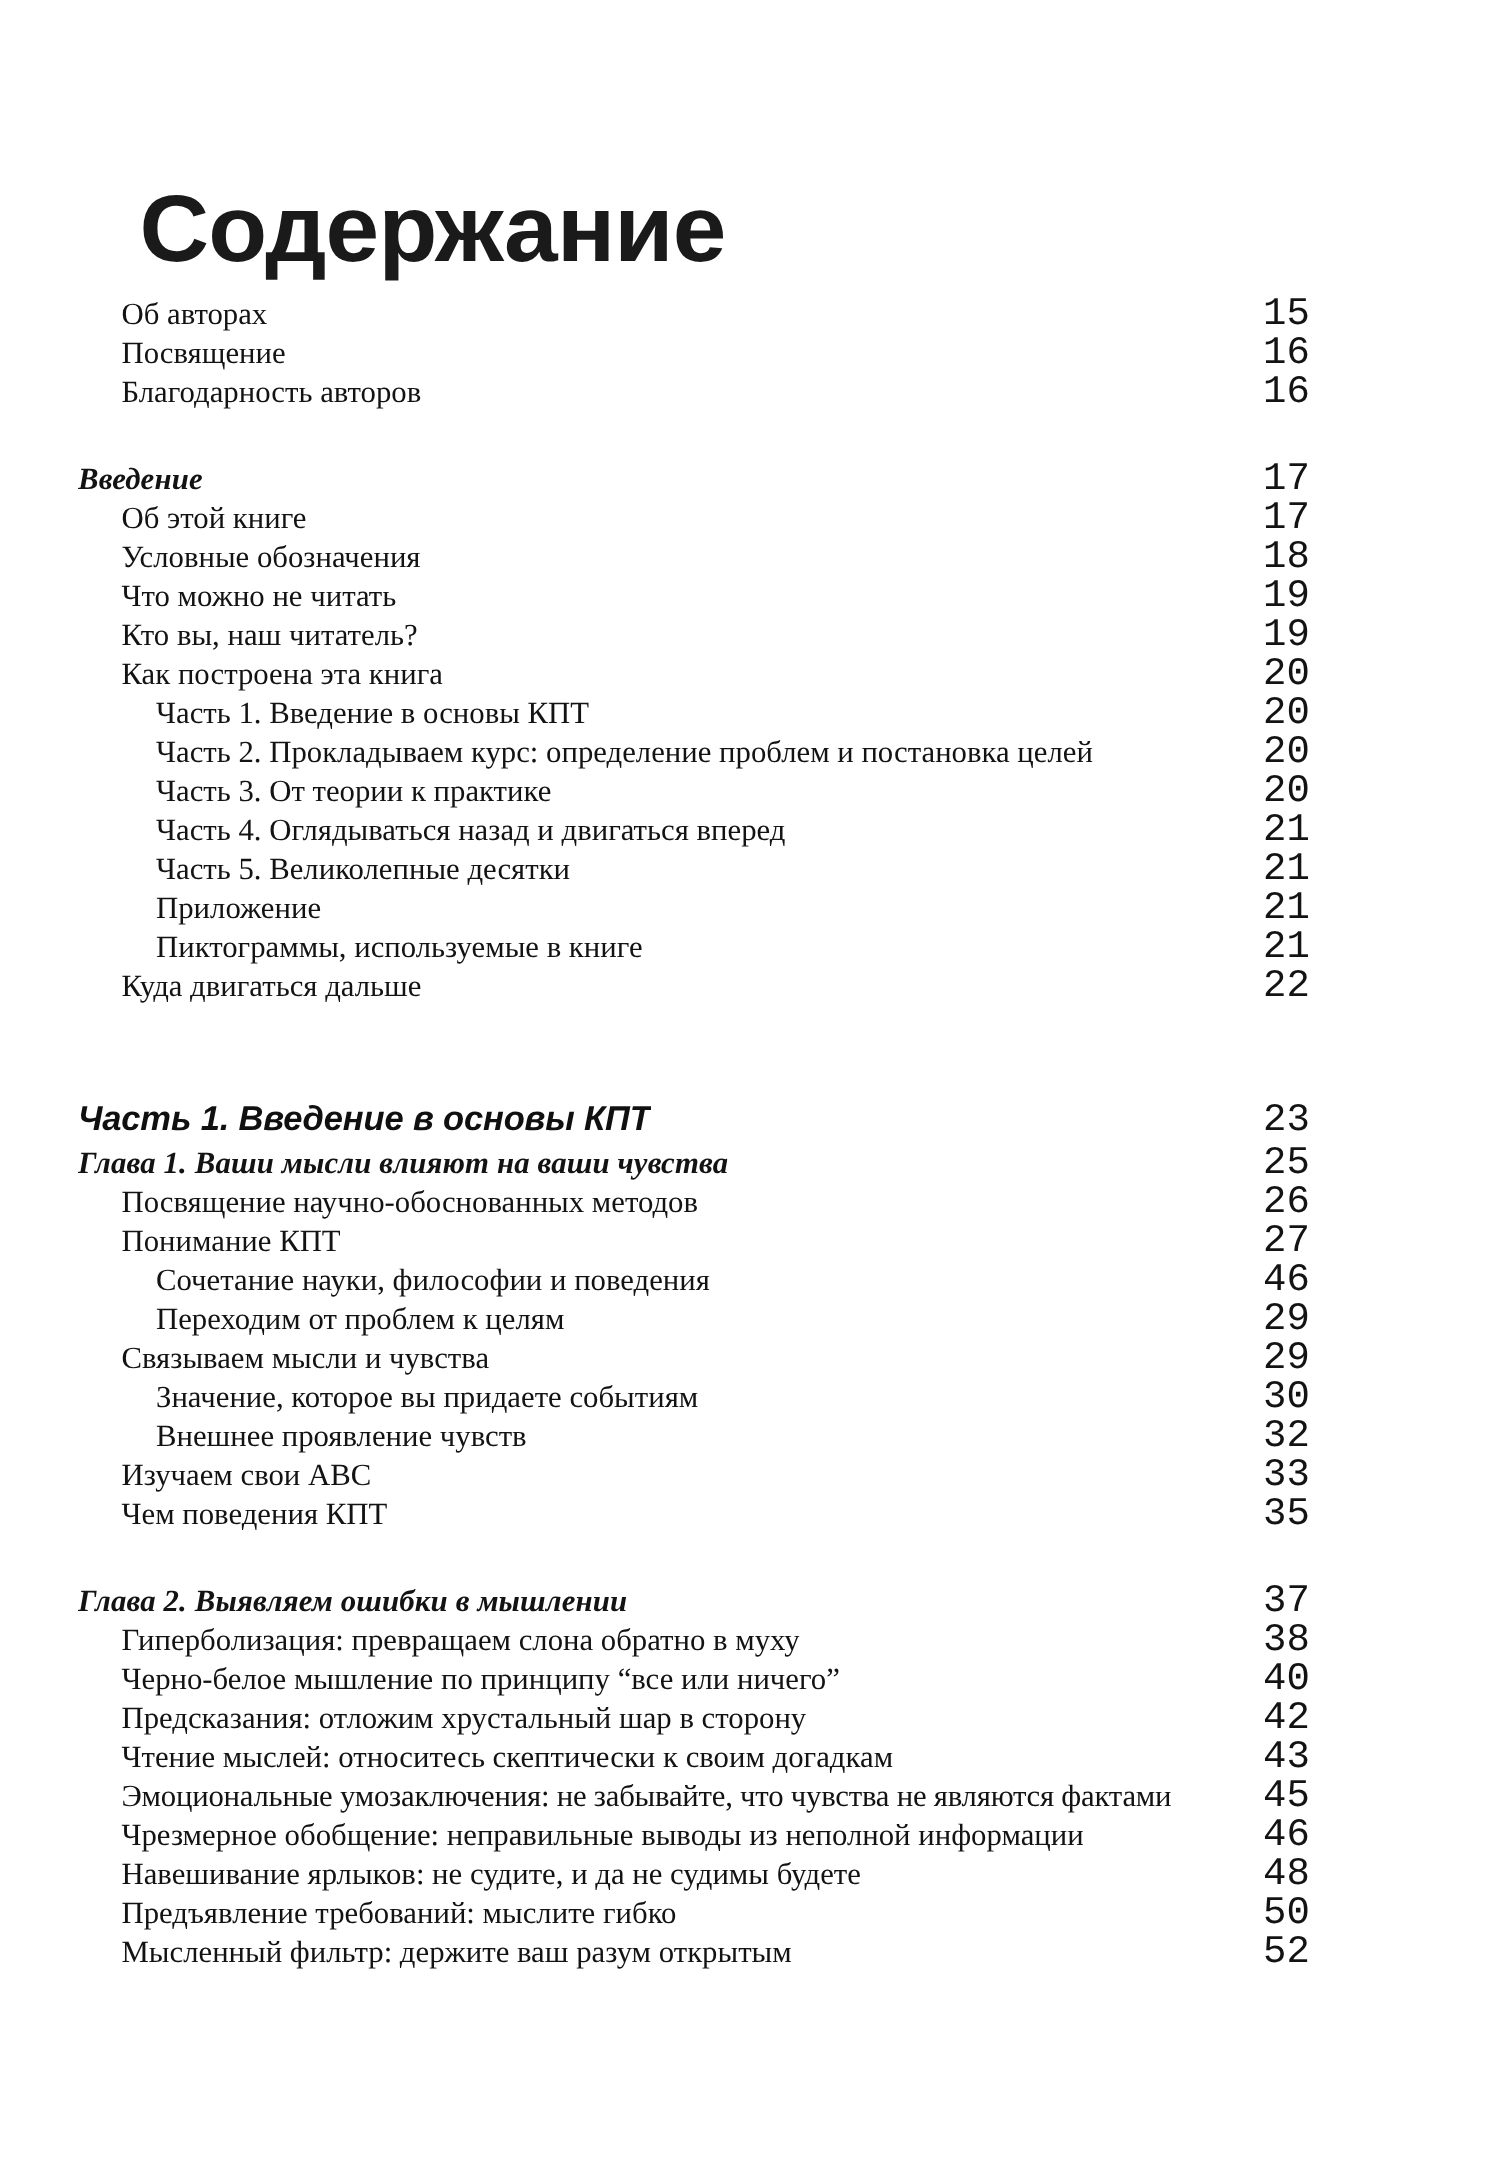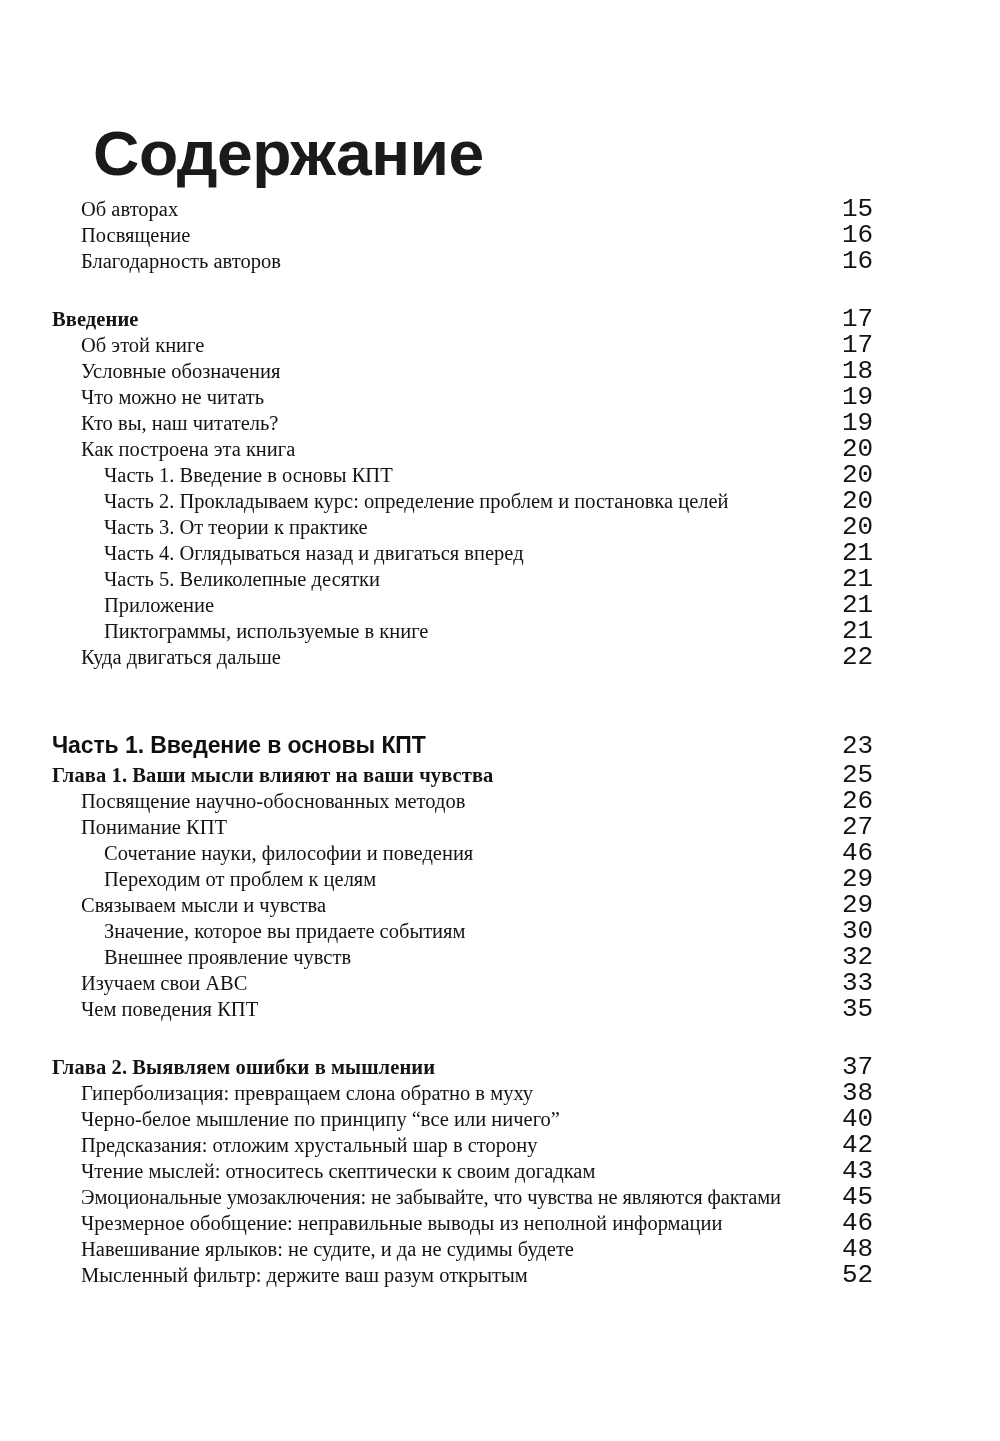--- a/index.html
+++ b/index.html
@@ -65,21 +65,21 @@
   }
 
   .toc-page {
     flex: 0 0 34px;
     text-align: left;
     font-family: Liberation Mono, monospace;
     font-size: 26px;
   }
 
   
-  .lvl-0 .toc-label { padding-left: 0px; }
+  .lvl-0 .toc-label { padding-left: 0px; font-style: italic; }
   .lvl-1 .toc-label { padding-left: 29px; }
   .lvl-2 .toc-label { padding-left: 52px; }
 
   
   .kind-bold-serif .toc-label {
     font-weight: 700;
     letter-spacing: 0.1px;
   }
 
   .kind-part {
@@ -304,20 +304,25 @@
         <span class="toc-label">Чрезмерное обобщение: неправильные выводы из неполной информации</span>
         <span class="toc-filler"></span>
         <span class="toc-page">46</span>
       </div>
       <div class="toc-row lvl-1">
         <span class="toc-label">Навешивание ярлыков: не судите, и да не судимы будете</span>
         <span class="toc-filler"></span>
         <span class="toc-page">48</span>
       </div>
       <div class="toc-row lvl-1">
+        <span class="toc-label">Предъявление требований: мыслите гибко</span>
+        <span class="toc-filler"></span>
+        <span class="toc-page">50</span>
+      </div>
+      <div class="toc-row lvl-1">
         <span class="toc-label">Мысленный фильтр: держите ваш разум открытым</span>
         <span class="toc-filler"></span>
         <span class="toc-page">52</span>
       </div>
     </div>
 
   </div>
 </div>
 
 </body></html>

